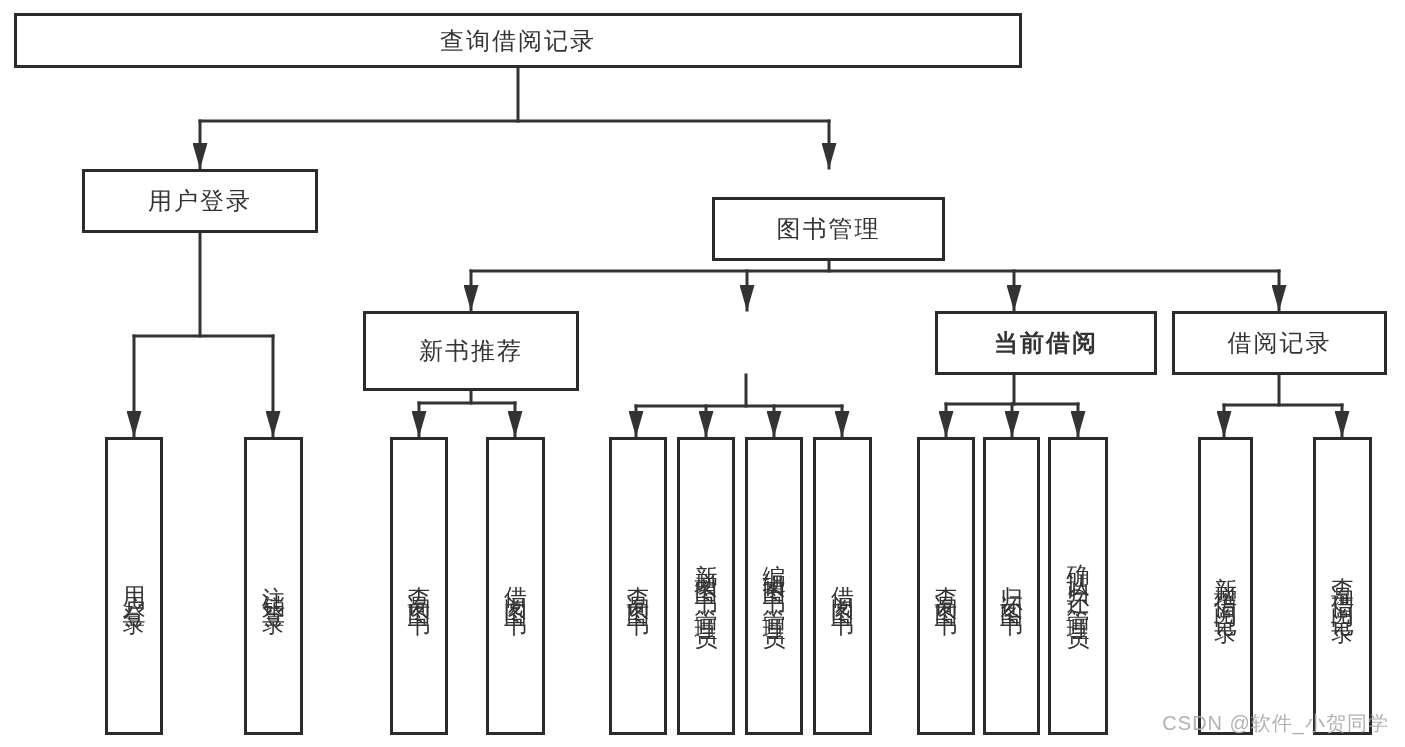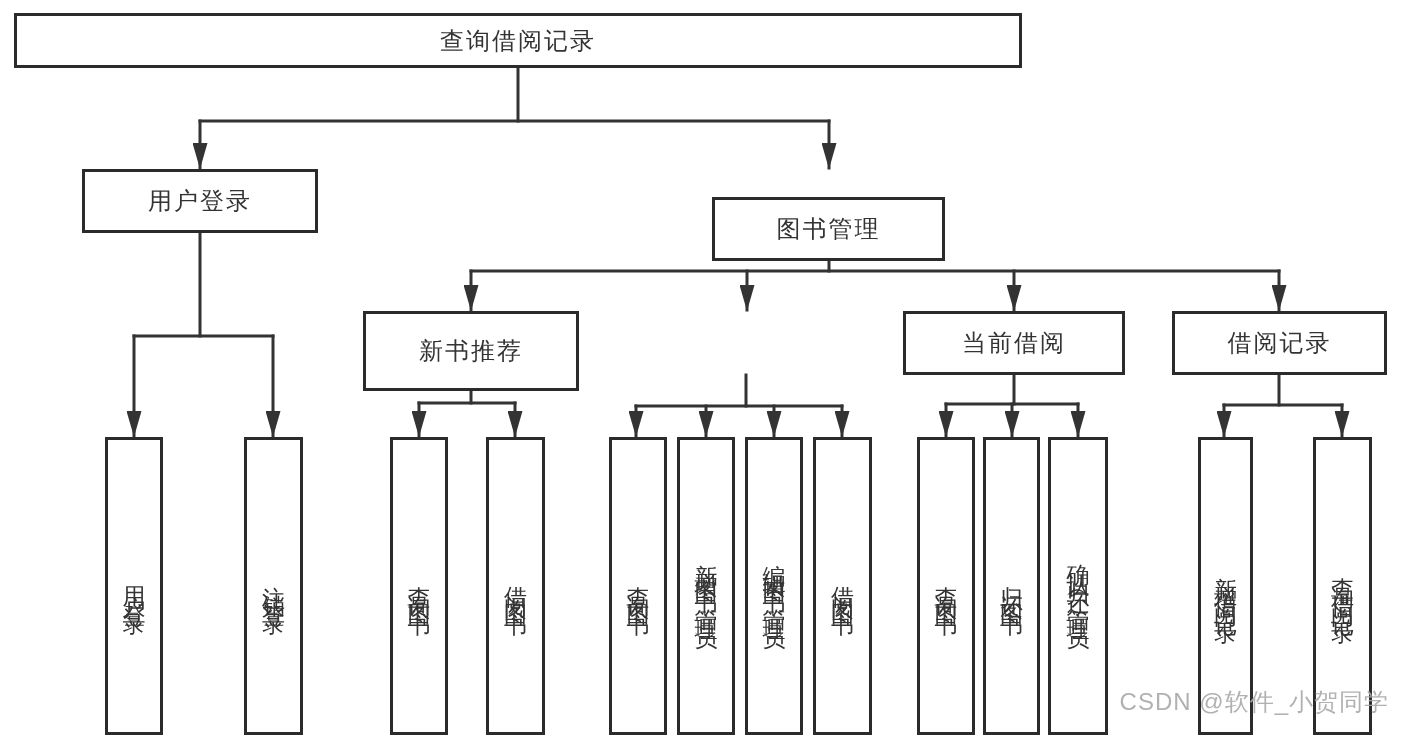--- a/index.html
+++ b/index.html
@@ -41,23 +41,23 @@
     writing-mode: vertical-rl;
     text-orientation: mixed;
     font-size: 23px;
     line-height: 1;
     letter-spacing: 9px;
     white-space: nowrap;
   }
   .watermark {
     position: absolute;
     right: 16px;
-    top: 686px;
+    top: 710px;
     z-index: 5;
-    font-size: 24px;
+    font-size: 20px;
     color: rgba(168,168,168,0.9);
     letter-spacing: 1px;
     white-space: nowrap;
   }
 </style>
 </head>
 <body>
 
 <div class="canvas">
 
@@ -118,21 +118,21 @@
   <div class="box hbox" style="left:82px;top:169px;width:236px;height:64px;">
     <span>用户登录</span>
   </div>
   <div class="box hbox" style="left:712px;top:169px;width:233px;height:64px;margin-top:28px;">
     <span>图书管理</span>
   </div>
 
   <div class="box hbox" style="left:363px;top:311px;width:216px;height:80px;">
     <span>新书推荐</span>
   </div>
-  <div class="box hbox" style="left:903px;top:311px;width:222px;height:64px;">
+  <div class="box hbox" style="left:935px;top:311px;width:222px;height:64px;font-weight:bold;">
     <span>当前借阅</span>
   </div>
   <div class="box hbox" style="left:1172px;top:311px;width:215px;height:64px;">
     <span>借阅记录</span>
   </div>
 
   <div class="box vbox" style="left:105px;top:437px;width:58px;height:298px;">
     <span>用户登录</span>
   </div>
   <div class="box vbox" style="left:244px;top:437px;width:59px;height:298px;">

